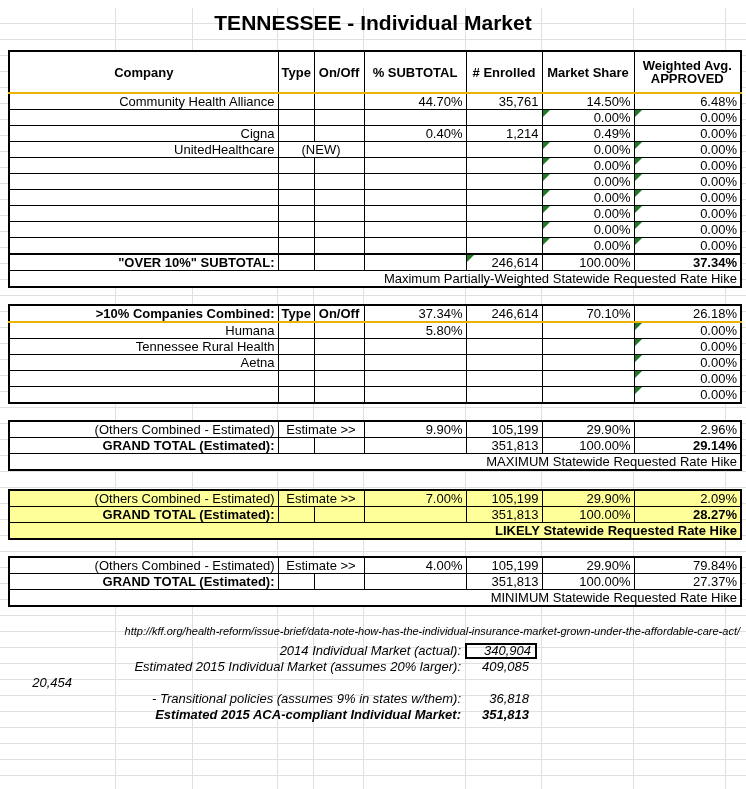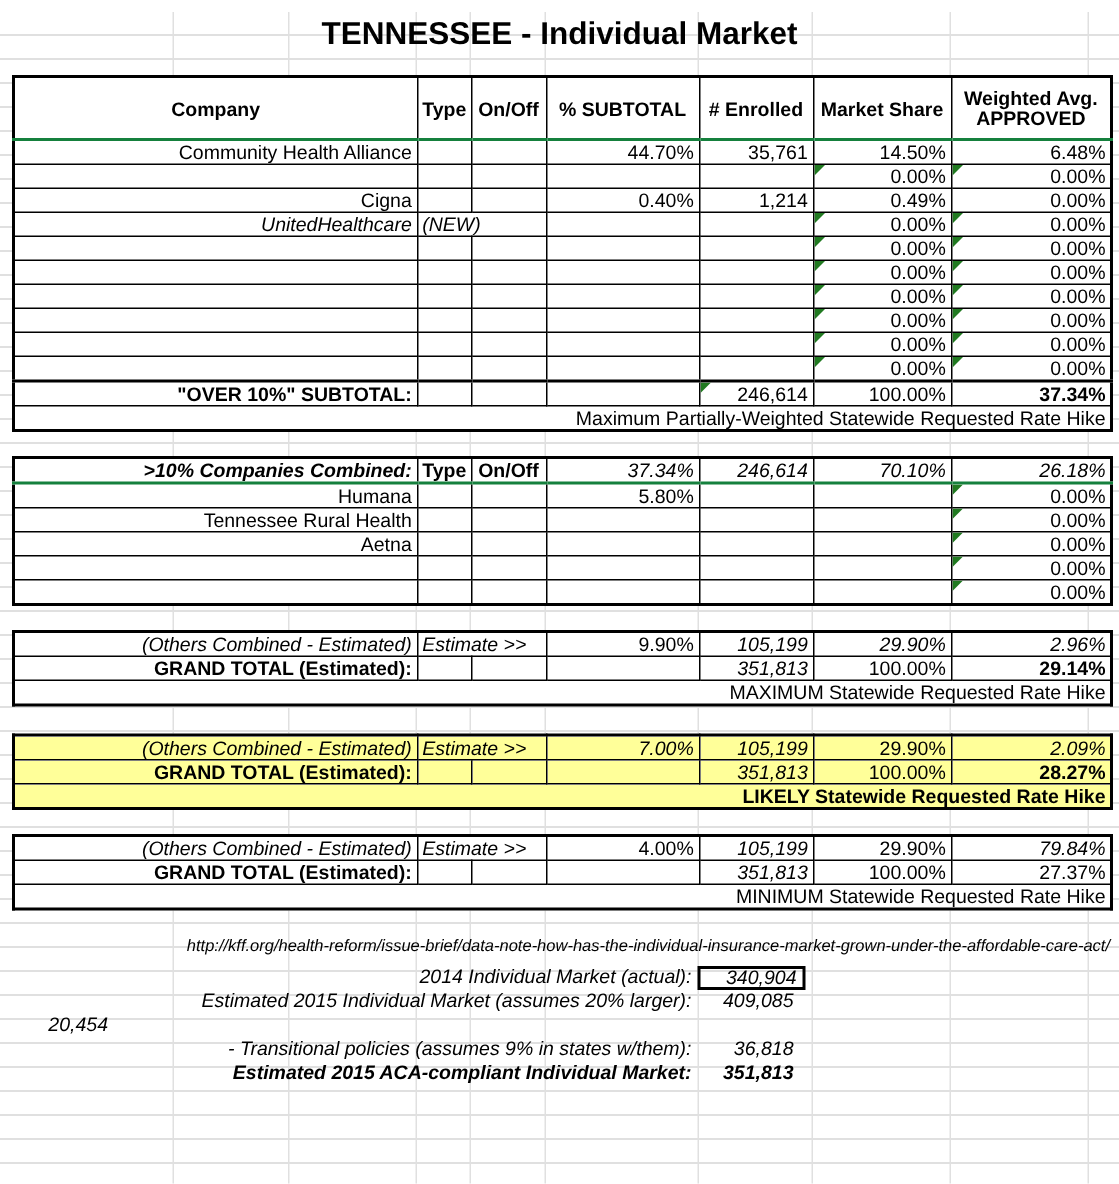--- a/index.html
+++ b/index.html
@@ -13,31 +13,31 @@
       linear-gradient(#e0e0e0,#e0e0e0),linear-gradient(#e0e0e0,#e0e0e0),
       linear-gradient(#e0e0e0,#e0e0e0),linear-gradient(#e0e0e0,#e0e0e0),
       linear-gradient(#e0e0e0,#e0e0e0);
     background-repeat:repeat, no-repeat,no-repeat,no-repeat,no-repeat,no-repeat,no-repeat,no-repeat,no-repeat,no-repeat;
     background-size:auto, 1px 100%,1px 100%,1px 100%,1px 100%,1px 100%,1px 100%,1px 100%,1px 100%,1px 100%;
     background-position:0 0, 115px 0,192px 0,277px 0,313px 0,363px 0,465px 0,541px 0,633px 0,725px 0;}
   .content{position:relative;}
   .title{margin:8px 0 0;height:30px;line-height:30px;text-align:center;font-size:21px;font-weight:bold;}
   table.t{border-collapse:collapse;table-layout:fixed;width:732px;margin-left:8px;font-size:13px;border:2px solid #000;background:#fff;}
   table.t td{border:1px solid #000;height:15px;line-height:15px;padding:0 3px;white-space:nowrap;overflow:hidden;position:relative;vertical-align:bottom;}
-  td.r{text-align:right;} td.ctr{} .b{font-weight:bold;} .i{font-style:italic;}
+  td.r{text-align:right;} td.ctr{text-align:center;} .b{font-weight:bold;} .i{}
   td.co{border-right:2px solid #000;} td.wa{border-left:2px solid #000;}
-  tr.hdr td{font-weight:bold;text-align:center;border-bottom:2px solid #15803d;}
+  tr.hdr td{font-weight:bold;text-align:center;border-bottom:2px solid #eab308;}
   tr.hdr td.wrap{white-space:normal;line-height:13px;height:40px;vertical-align:middle;}
   tr.sub td{border-top:2px solid #000;}
   tr.note td{text-align:right;}
   table.yl td{background:var(--yellow,#FFFF99);}
   .tri{position:absolute;top:0;left:0;width:0;height:0;border-top:7px solid var(--green,#217A21);border-right:7px solid transparent;}
   .mt12{margin-top:12px;} .mt16{margin-top:16px;} .mt18{margin-top:18px;}
   .url{margin:16px 0 0 8px;width:732px;text-align:right;font-size:11px;font-style:italic;height:16px;line-height:16px;}
-  .frow{display:flex;margin-left:8px;height:16px;line-height:16px;font-size:13px;font-style:italic;}
+  .frow{display:flex;margin-left:8px;height:16px;line-height:16px;font-size:13px;font-style:italic;align-items:flex-end;}
   .flabel{width:453px;text-align:right;padding-right:4px;}
   .fval{width:64px;text-align:right;padding-right:4px;}
   .fval.boxed{border:2px solid #000;height:12px;line-height:12px;margin-top:1px;}
 </style>
 </head>
 <body>
 
 <div class="sheet">
   <div class="gridlines"></div>
   <div class="content">

